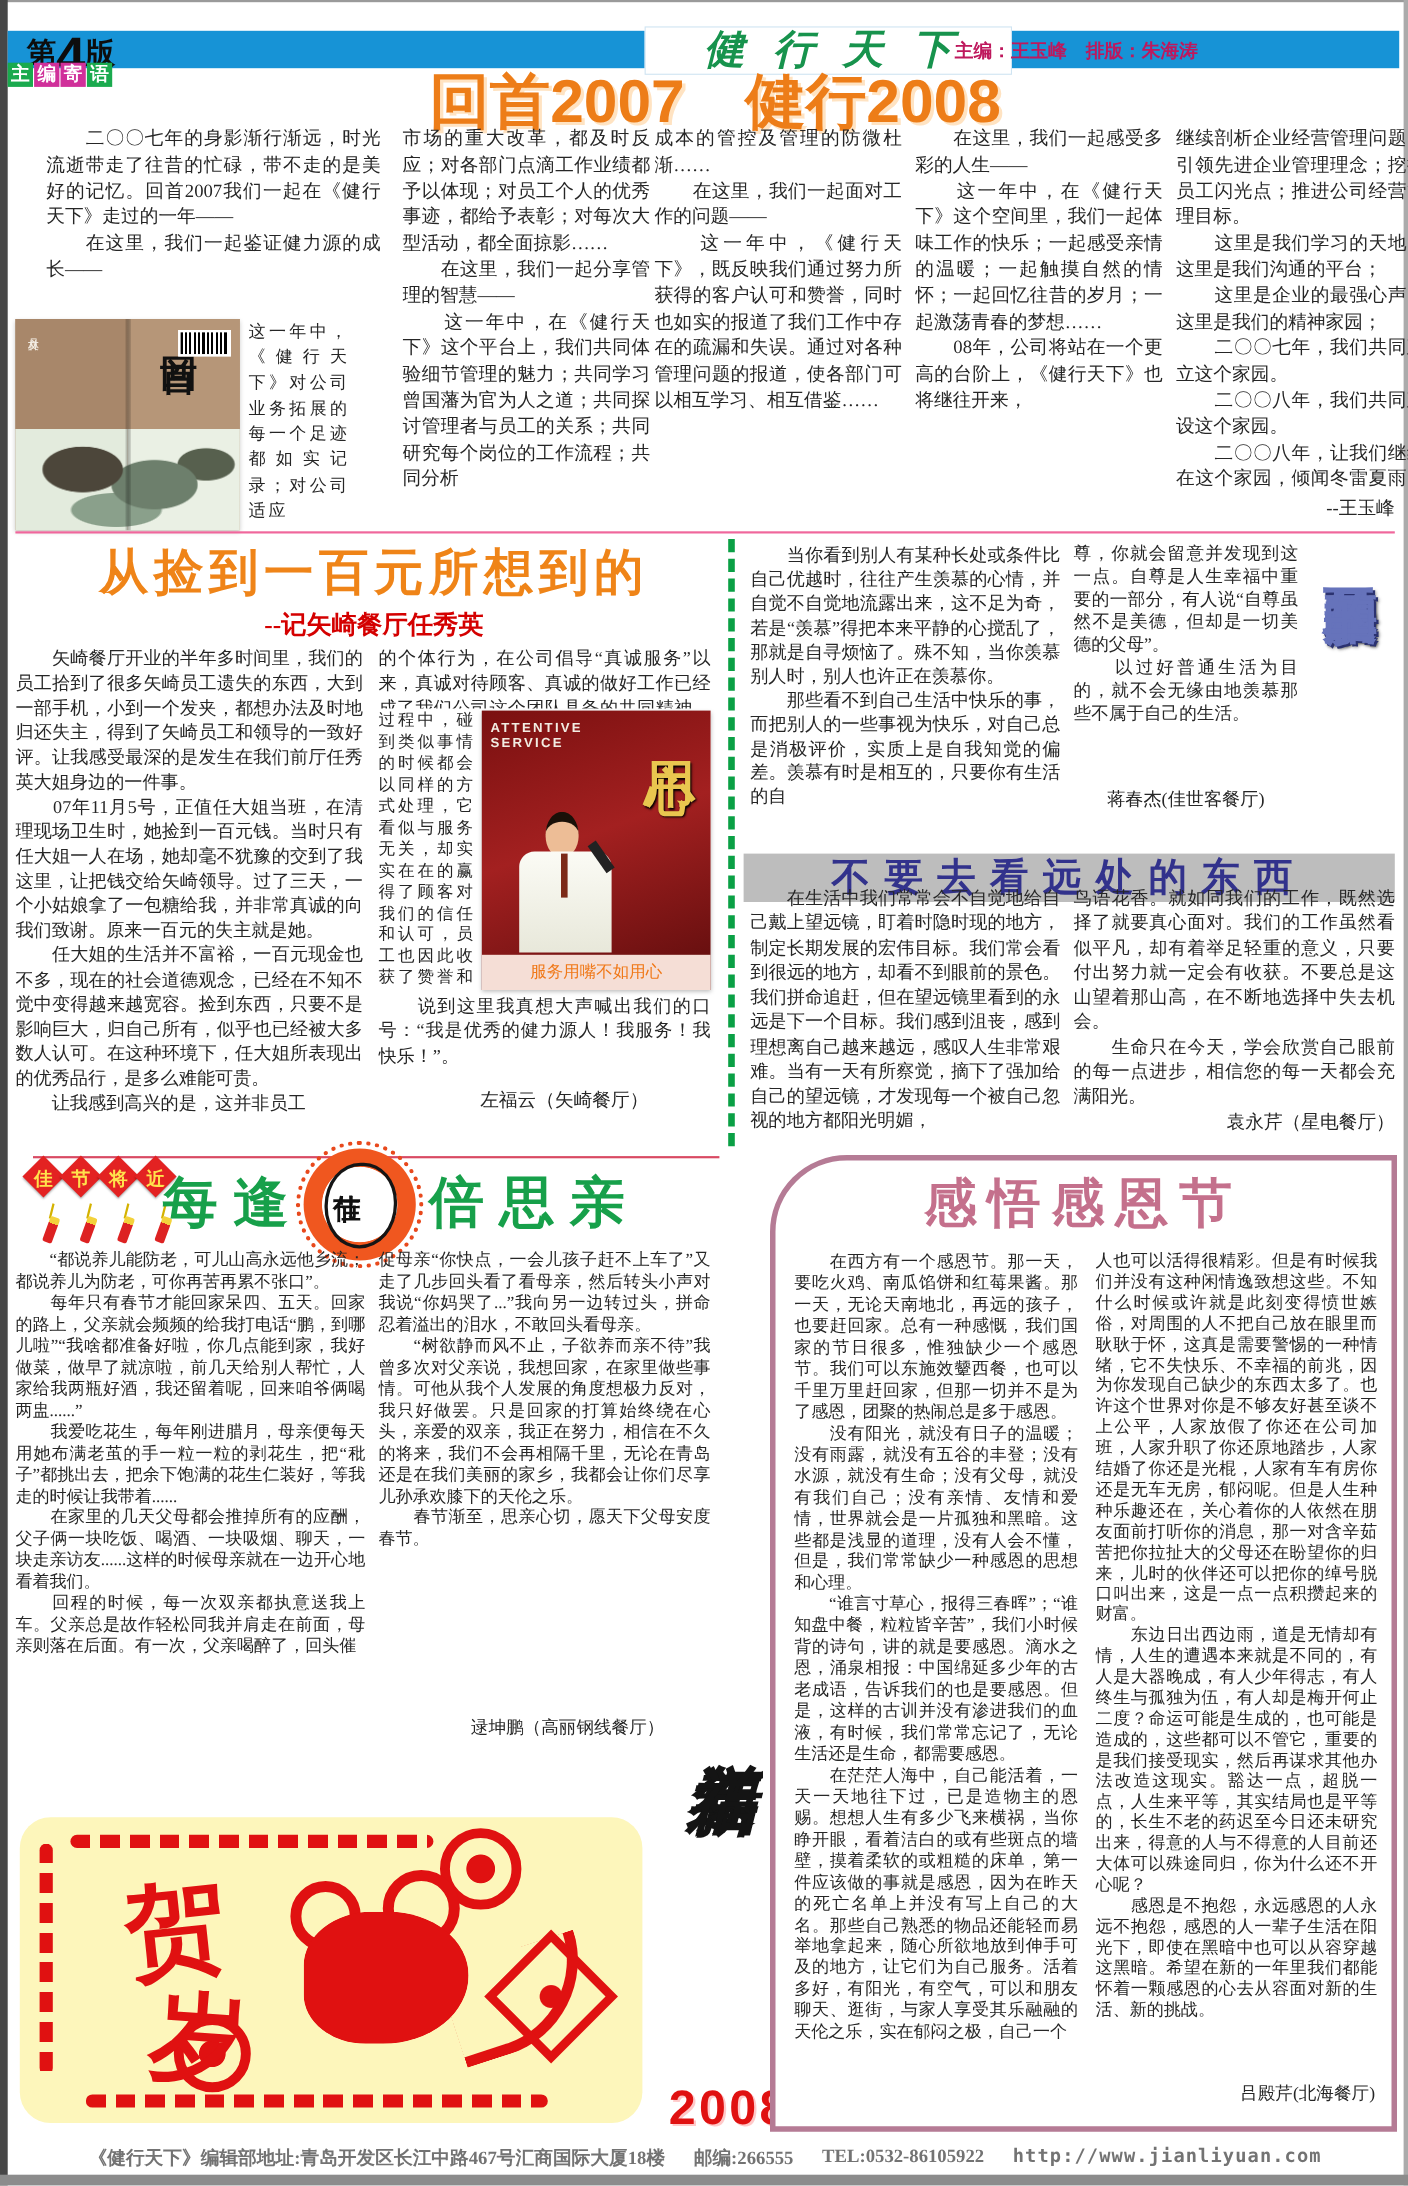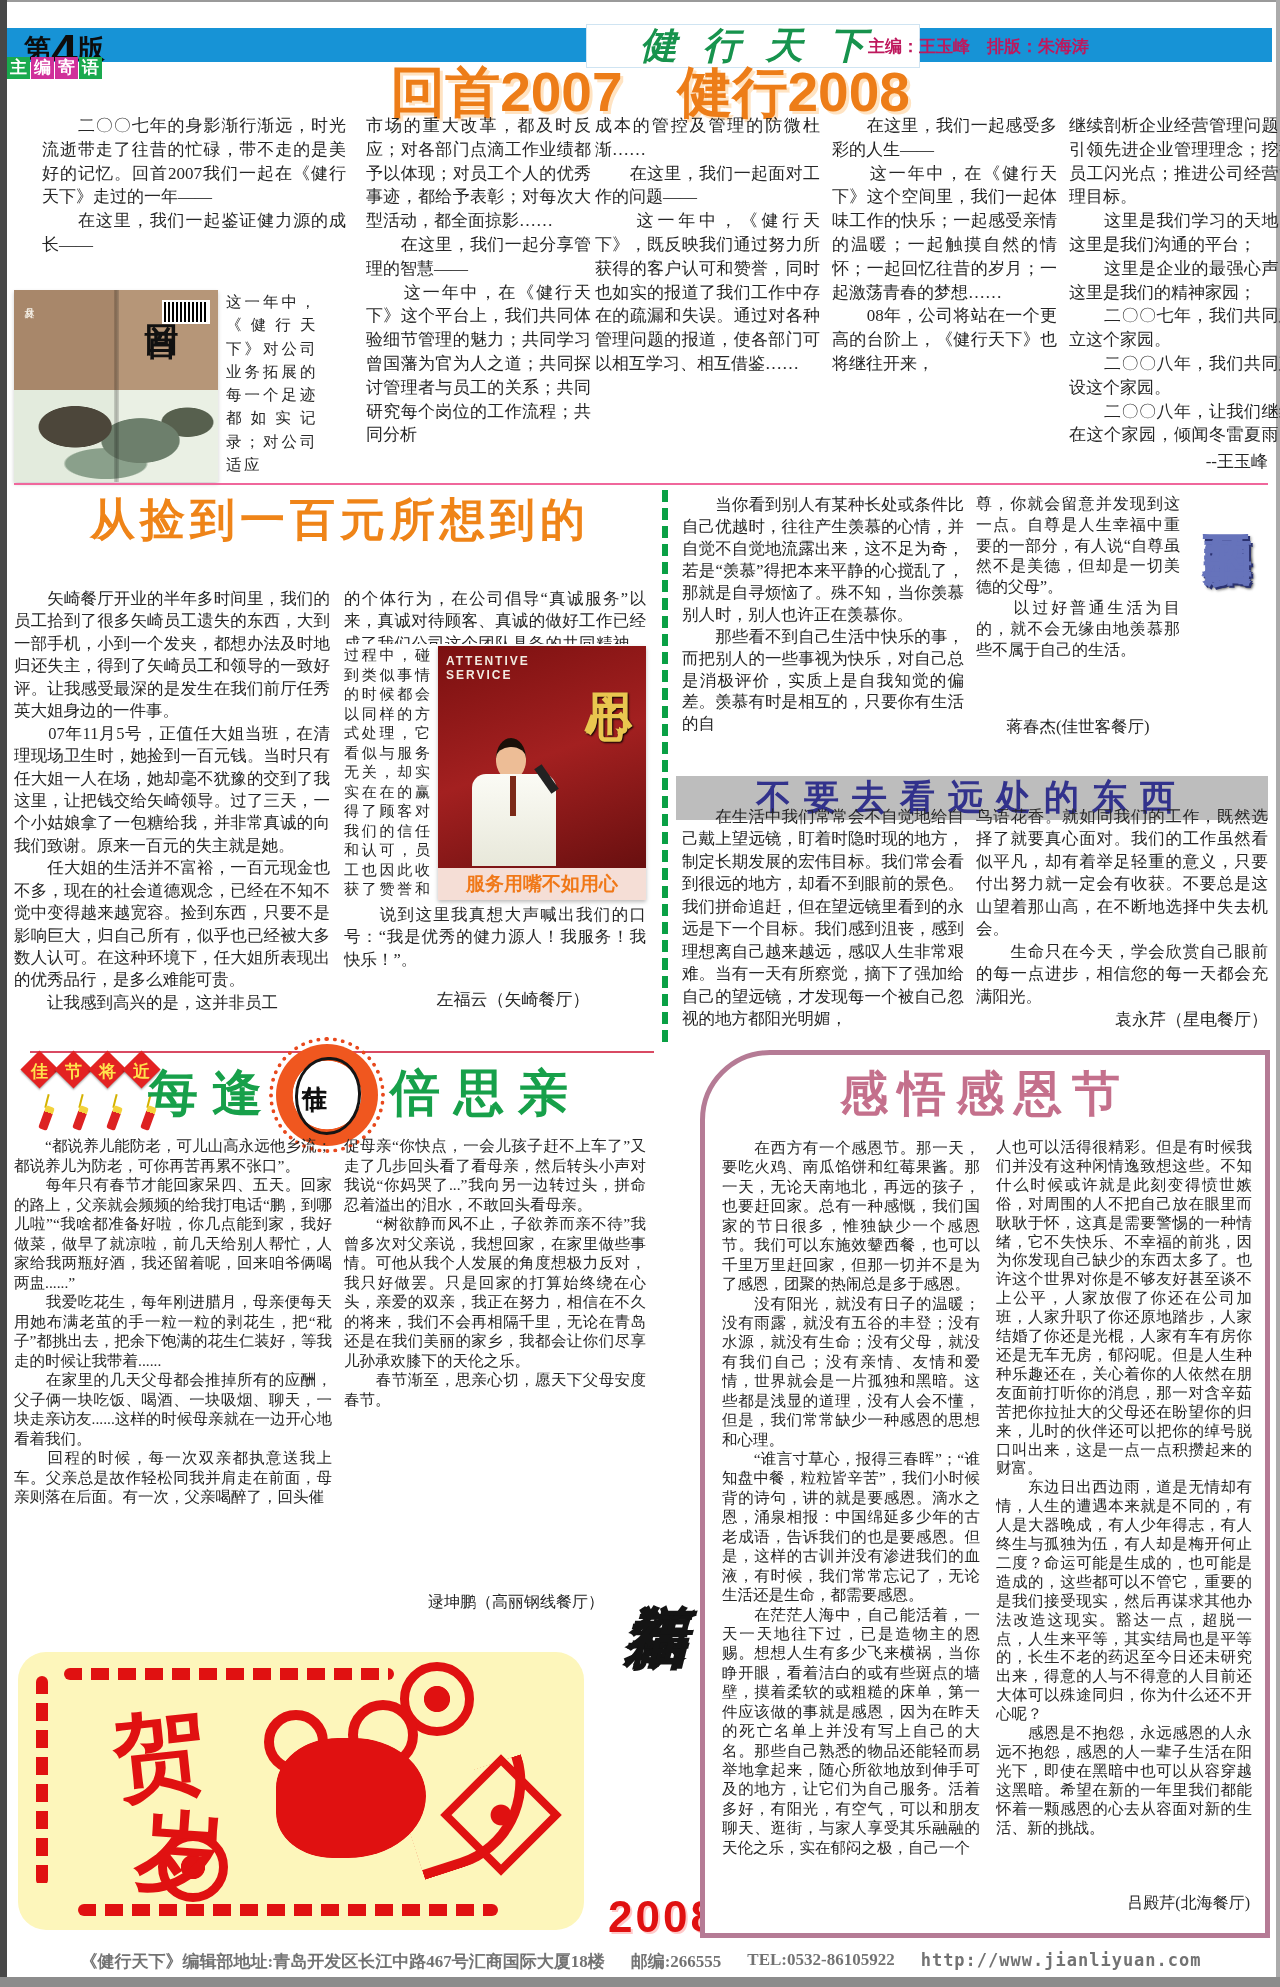--- a/index.html
+++ b/index.html
@@ -80,21 +80,21 @@
      letter-spacing:2px;white-space:pre-wrap;font-family:"Liberation Sans","DejaVu Sans",sans-serif;}
   .poster .word{position:absolute;right:6px;top:10px;writing-mode:vertical-rl;text-orientation:upright;
      font-size:46px;font-weight:bold;color:#e9c64f;text-shadow:1px 1px 2px #000;}
   .poster .head{position:absolute;left:58px;top:92px;width:30px;height:32px;border-radius:50% 50% 46% 46%;
      background:#edbd96;border-top:9px solid #1a1008;}
   .poster .suit{position:absolute;left:34px;top:128px;width:84px;height:92px;border-radius:14px 14px 0 0;
      background:linear-gradient(#fbfbf5,#e8e8da);}
   .poster .tie{position:absolute;left:72px;top:130px;width:6px;height:40px;background:#7c2a18;}
   .poster .mic{position:absolute;left:104px;top:118px;width:9px;height:30px;background:#222;transform:rotate(-35deg);}
   .poster .cap{position:absolute;left:0;bottom:0;width:100%;height:32px;background:#f5ded6;
-     text-align:center;line-height:32px;font-size:19px;font-weight:bold;color:#f07818;
+     text-align:center;line-height:32px;font-size:15px;font-weight:normal;color:#f07818;
      font-family:"Liberation Sans","DejaVu Sans",sans-serif;}
   
   .c-envC{left:682px;top:494px;width:282px;height:258px;font-size:16.5px;line-height:1.33;}
   .c-envD{left:976px;top:494px;width:204px;height:218px;font-size:16px;line-height:1.3;}
   .envsig{left:976px;top:716px;width:204px;text-align:center;font-size:16.5px;color:#262626;}
   .envtitle{left:1188px;top:496px;height:330px;writing-mode:vertical-rl;text-orientation:upright;
      font-size:50px;font-weight:bold;color:#6673bb;line-height:80px;
      font-family:"Liberation Sans","DejaVu Sans",sans-serif;
      text-shadow:2px 2px 0 #2b3270,3px 3px 3px #00000066;}
   
@@ -122,21 +122,21 @@
        background:radial-gradient(circle,#ffffff 0 47%,#f0571f 48% 74%,#e8491d 75% 100%);
        outline:4px dotted #e8491d;outline-offset:3px;}
   .orn .inner{position:absolute;left:19px;top:13px;width:60px;height:72px;border:3px solid #151515;
        border-radius:50% 46% 52% 48%;text-align:center;}
   .orn .word{writing-mode:vertical-rl;text-orientation:upright;font-size:25px;font-weight:bold;
        color:#101010;margin-top:6px;}
   .festR{left:390px;top:1060px;font-size:50px;font-weight:bold;color:#17a04a;letter-spacing:14px;
          font-family:"Liberation Sans","DejaVu Sans",sans-serif;}
   .c-fesG{left:14px;top:1136px;width:318px;height:508px;font-size:15.5px;line-height:1.26;}
   .c-fesH{left:344px;top:1136px;width:302px;height:404px;font-size:15.5px;line-height:1.26;}
-  .fessig{left:380px;top:1560px;width:272px;text-align:center;font-size:16px;color:#262626;margin-top:32px;}
+  .fessig{left:380px;top:1560px;width:272px;text-align:center;font-size:16px;color:#262626;}
   
   .pcut{left:18px;top:1652px;width:566px;height:278px;background:#fdf6bb;border-radius:28px;overflow:hidden;}
   .pc-chain-h{position:absolute;left:46px;top:16px;width:330px;height:12px;
      background:repeating-linear-gradient(90deg,#e01111 0 18px,transparent 18px 27px);border-radius:6px;}
   .pc-chain-v{position:absolute;left:18px;top:24px;width:12px;height:210px;
      background:repeating-linear-gradient(180deg,#e01111 0 18px,transparent 18px 27px);border-radius:6px;}
   .pc-chain-b{position:absolute;left:60px;bottom:14px;width:420px;height:12px;
      background:repeating-linear-gradient(90deg,#e01111 0 18px,transparent 18px 27px);border-radius:6px;}
   .pc-ring1{position:absolute;right:110px;top:10px;width:56px;height:56px;border:9px solid #e01111;
      border-radius:50%;background:radial-gradient(circle,#e01111 32%,transparent 34%);}
@@ -228,20 +228,21 @@
 　　二〇〇七年，我们共同建立这个家园。
 　　二〇〇八年，我们共同建设这个家园。
 　　二〇〇八年，让我们继续在这个家园，倾闻冬雷夏雨，期待春华秋实。</div>
     <div class="abs leadsig">--王玉峰</div>
   </div>
 
   <div class="abs pinkline"></div>
   <div class="abs greendash"></div>
 
   <div class="abs a1title">从捡到一百元所想到的</div>
+  <div class="abs a1sub">--记矢崎餐厅任秀英</div>
   <div class="col c-a1a">　　矢崎餐厅开业的半年多时间里，我们的员工拾到了很多矢崎员工遗失的东西，大到一部手机，小到一个发夹，都想办法及时地归还失主，得到了矢崎员工和领导的一致好评。让我感受最深的是发生在我们前厅任秀英大姐身边的一件事。
 　　07年11月5号，正值任大姐当班，在清理现场卫生时，她捡到一百元钱。当时只有任大姐一人在场，她却毫不犹豫的交到了我这里，让把钱交给矢崎领导。过了三天，一个小姑娘拿了一包糖给我，并非常真诚的向我们致谢。原来一百元的失主就是她。
 　　任大姐的生活并不富裕，一百元现金也不多，现在的社会道德观念，已经在不知不觉中变得越来越宽容。捡到东西，只要不是影响巨大，归自己所有，似乎也已经被大多数人认可。在这种环境下，任大姐所表现出的优秀品行，是多么难能可贵。
 　　让我感到高兴的是，这并非员工</div>
   <div class="col c-a1b">的个体行为，在公司倡导“真诚服务”以来，真诚对待顾客、真诚的做好工作已经成了我们公司这个团队具备的共同精神。集体中的每个人在服务的</div>
   <div class="abs a1row">
     <div class="a1narrow">过程中，碰到类似事情的时候都会以同样的方式处理，它看似与服务无关，却实实在在的赢得了顾客对我们的信任和认可，员工也因此收获了赞誉和愉悦。</div>
     <div class="poster">
       <div class="kick">ATTENTIVE
 SERVICE</div>

